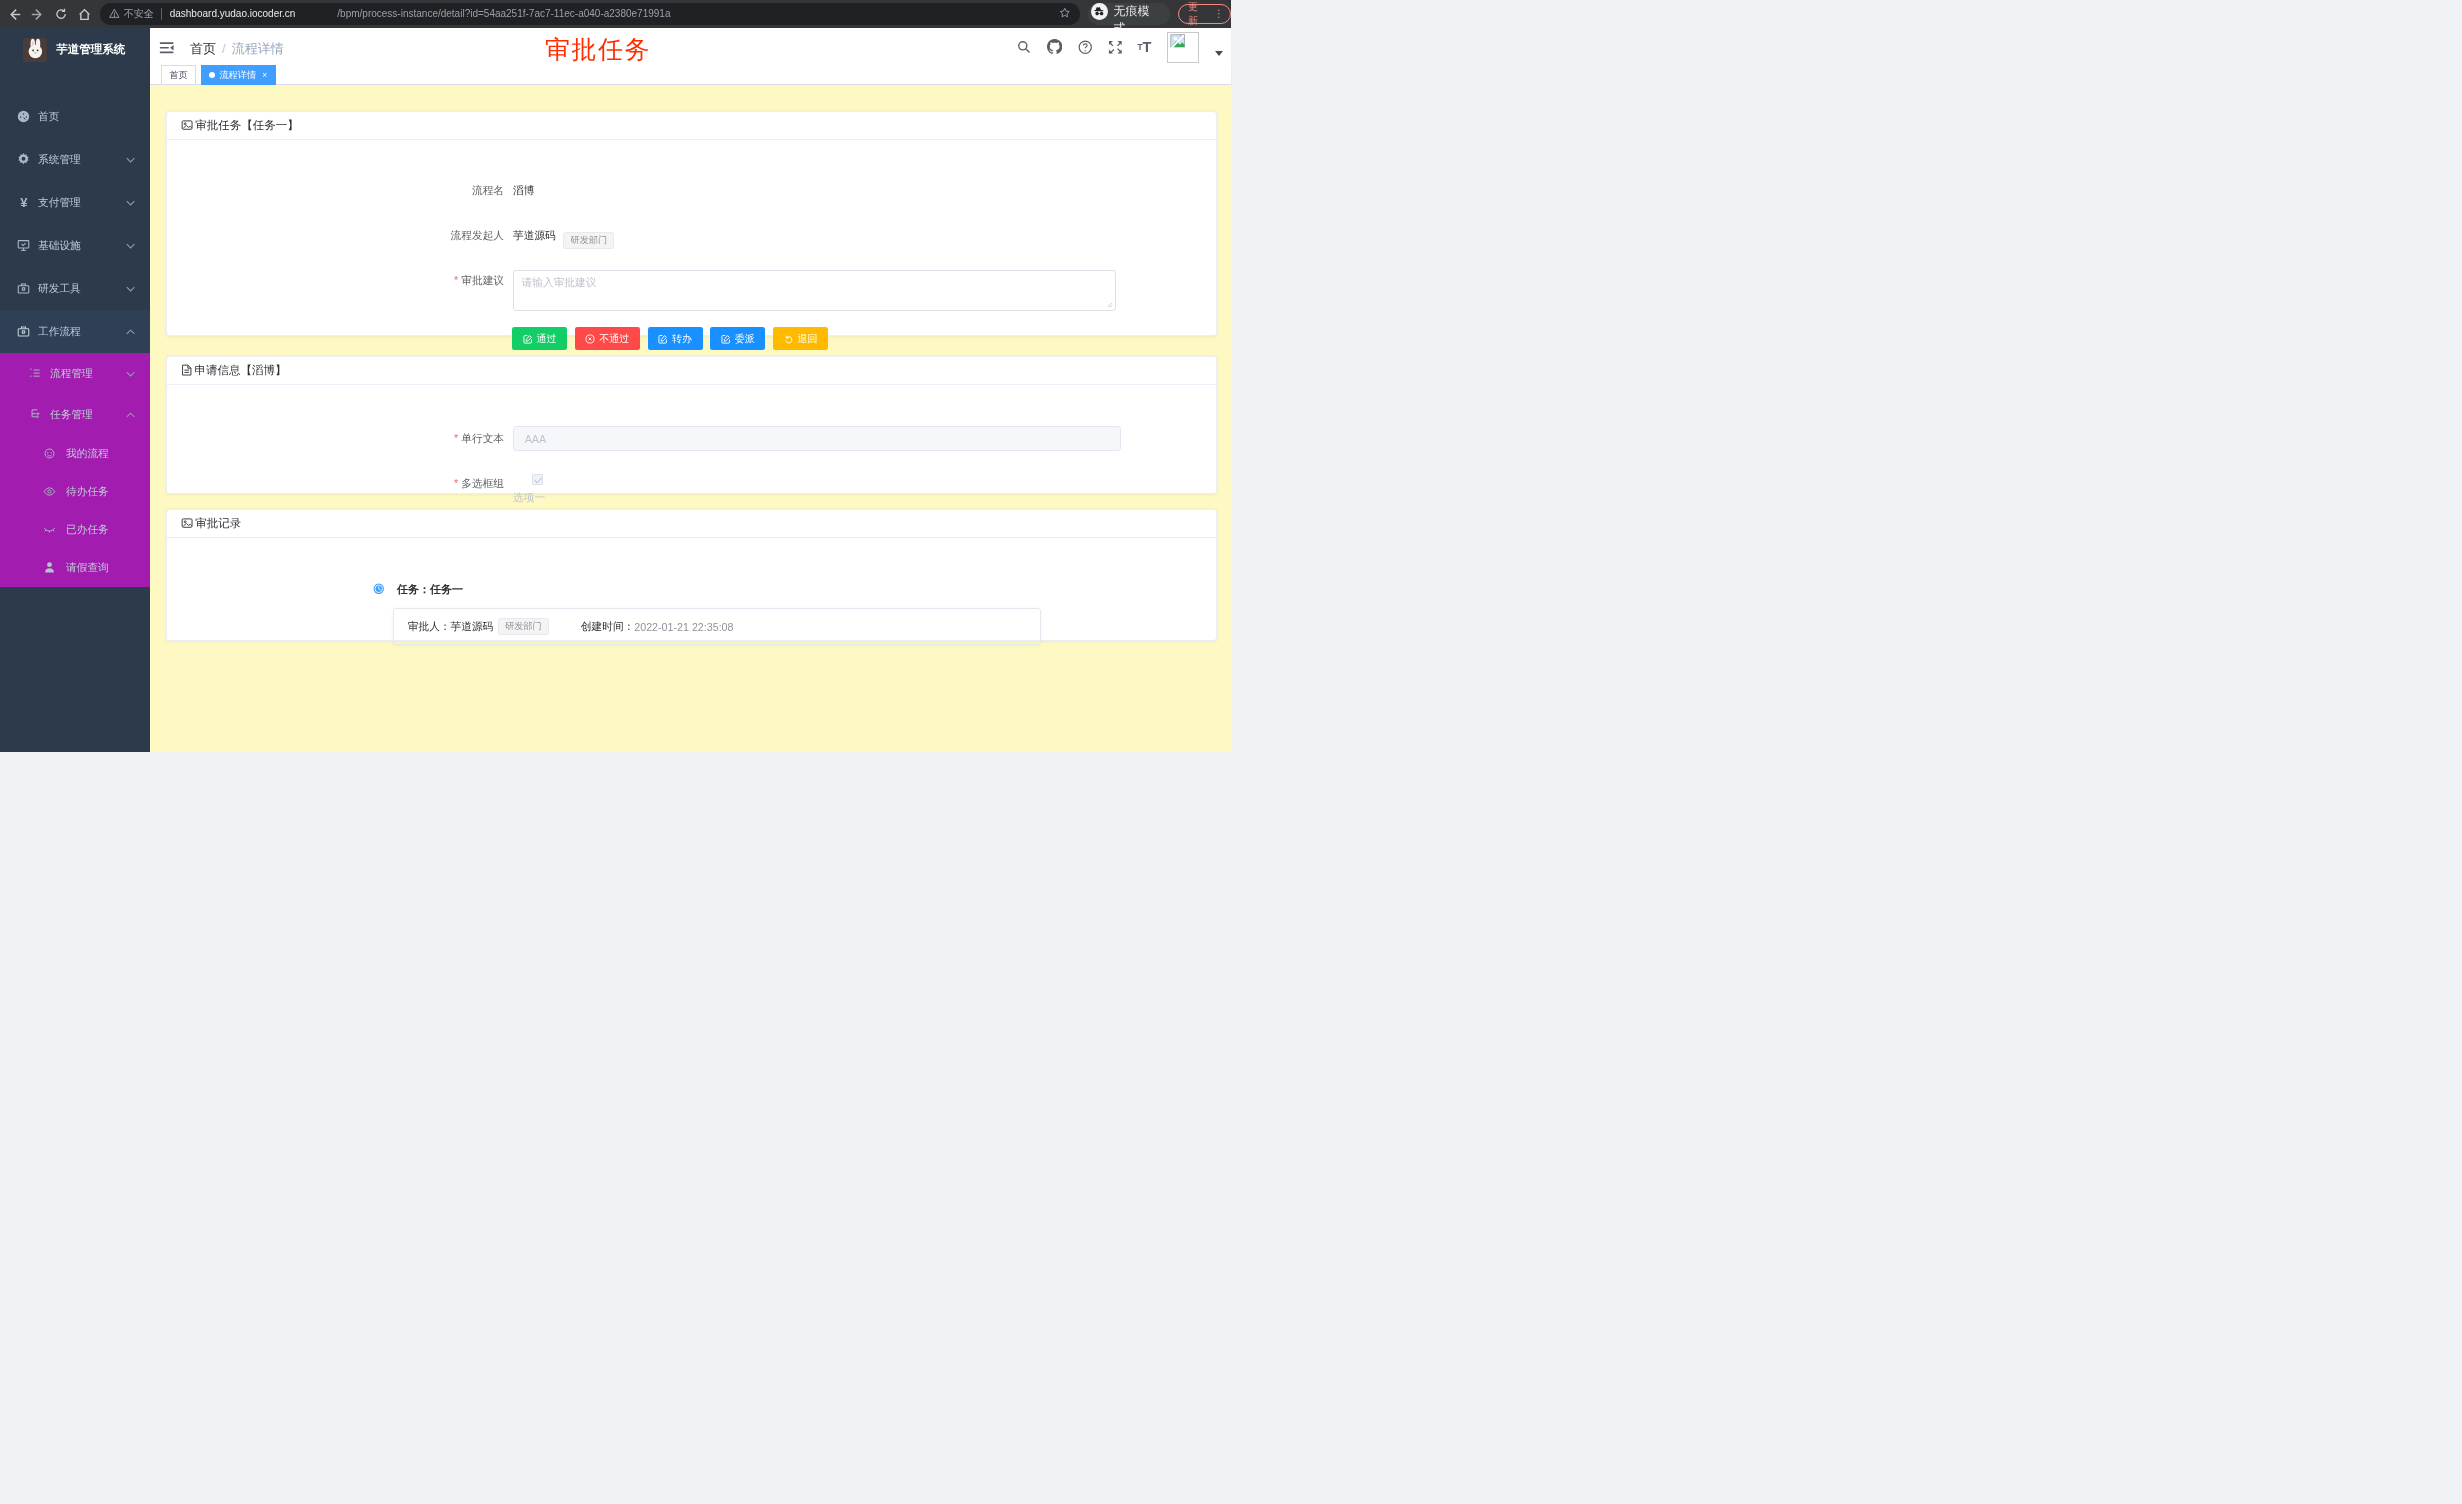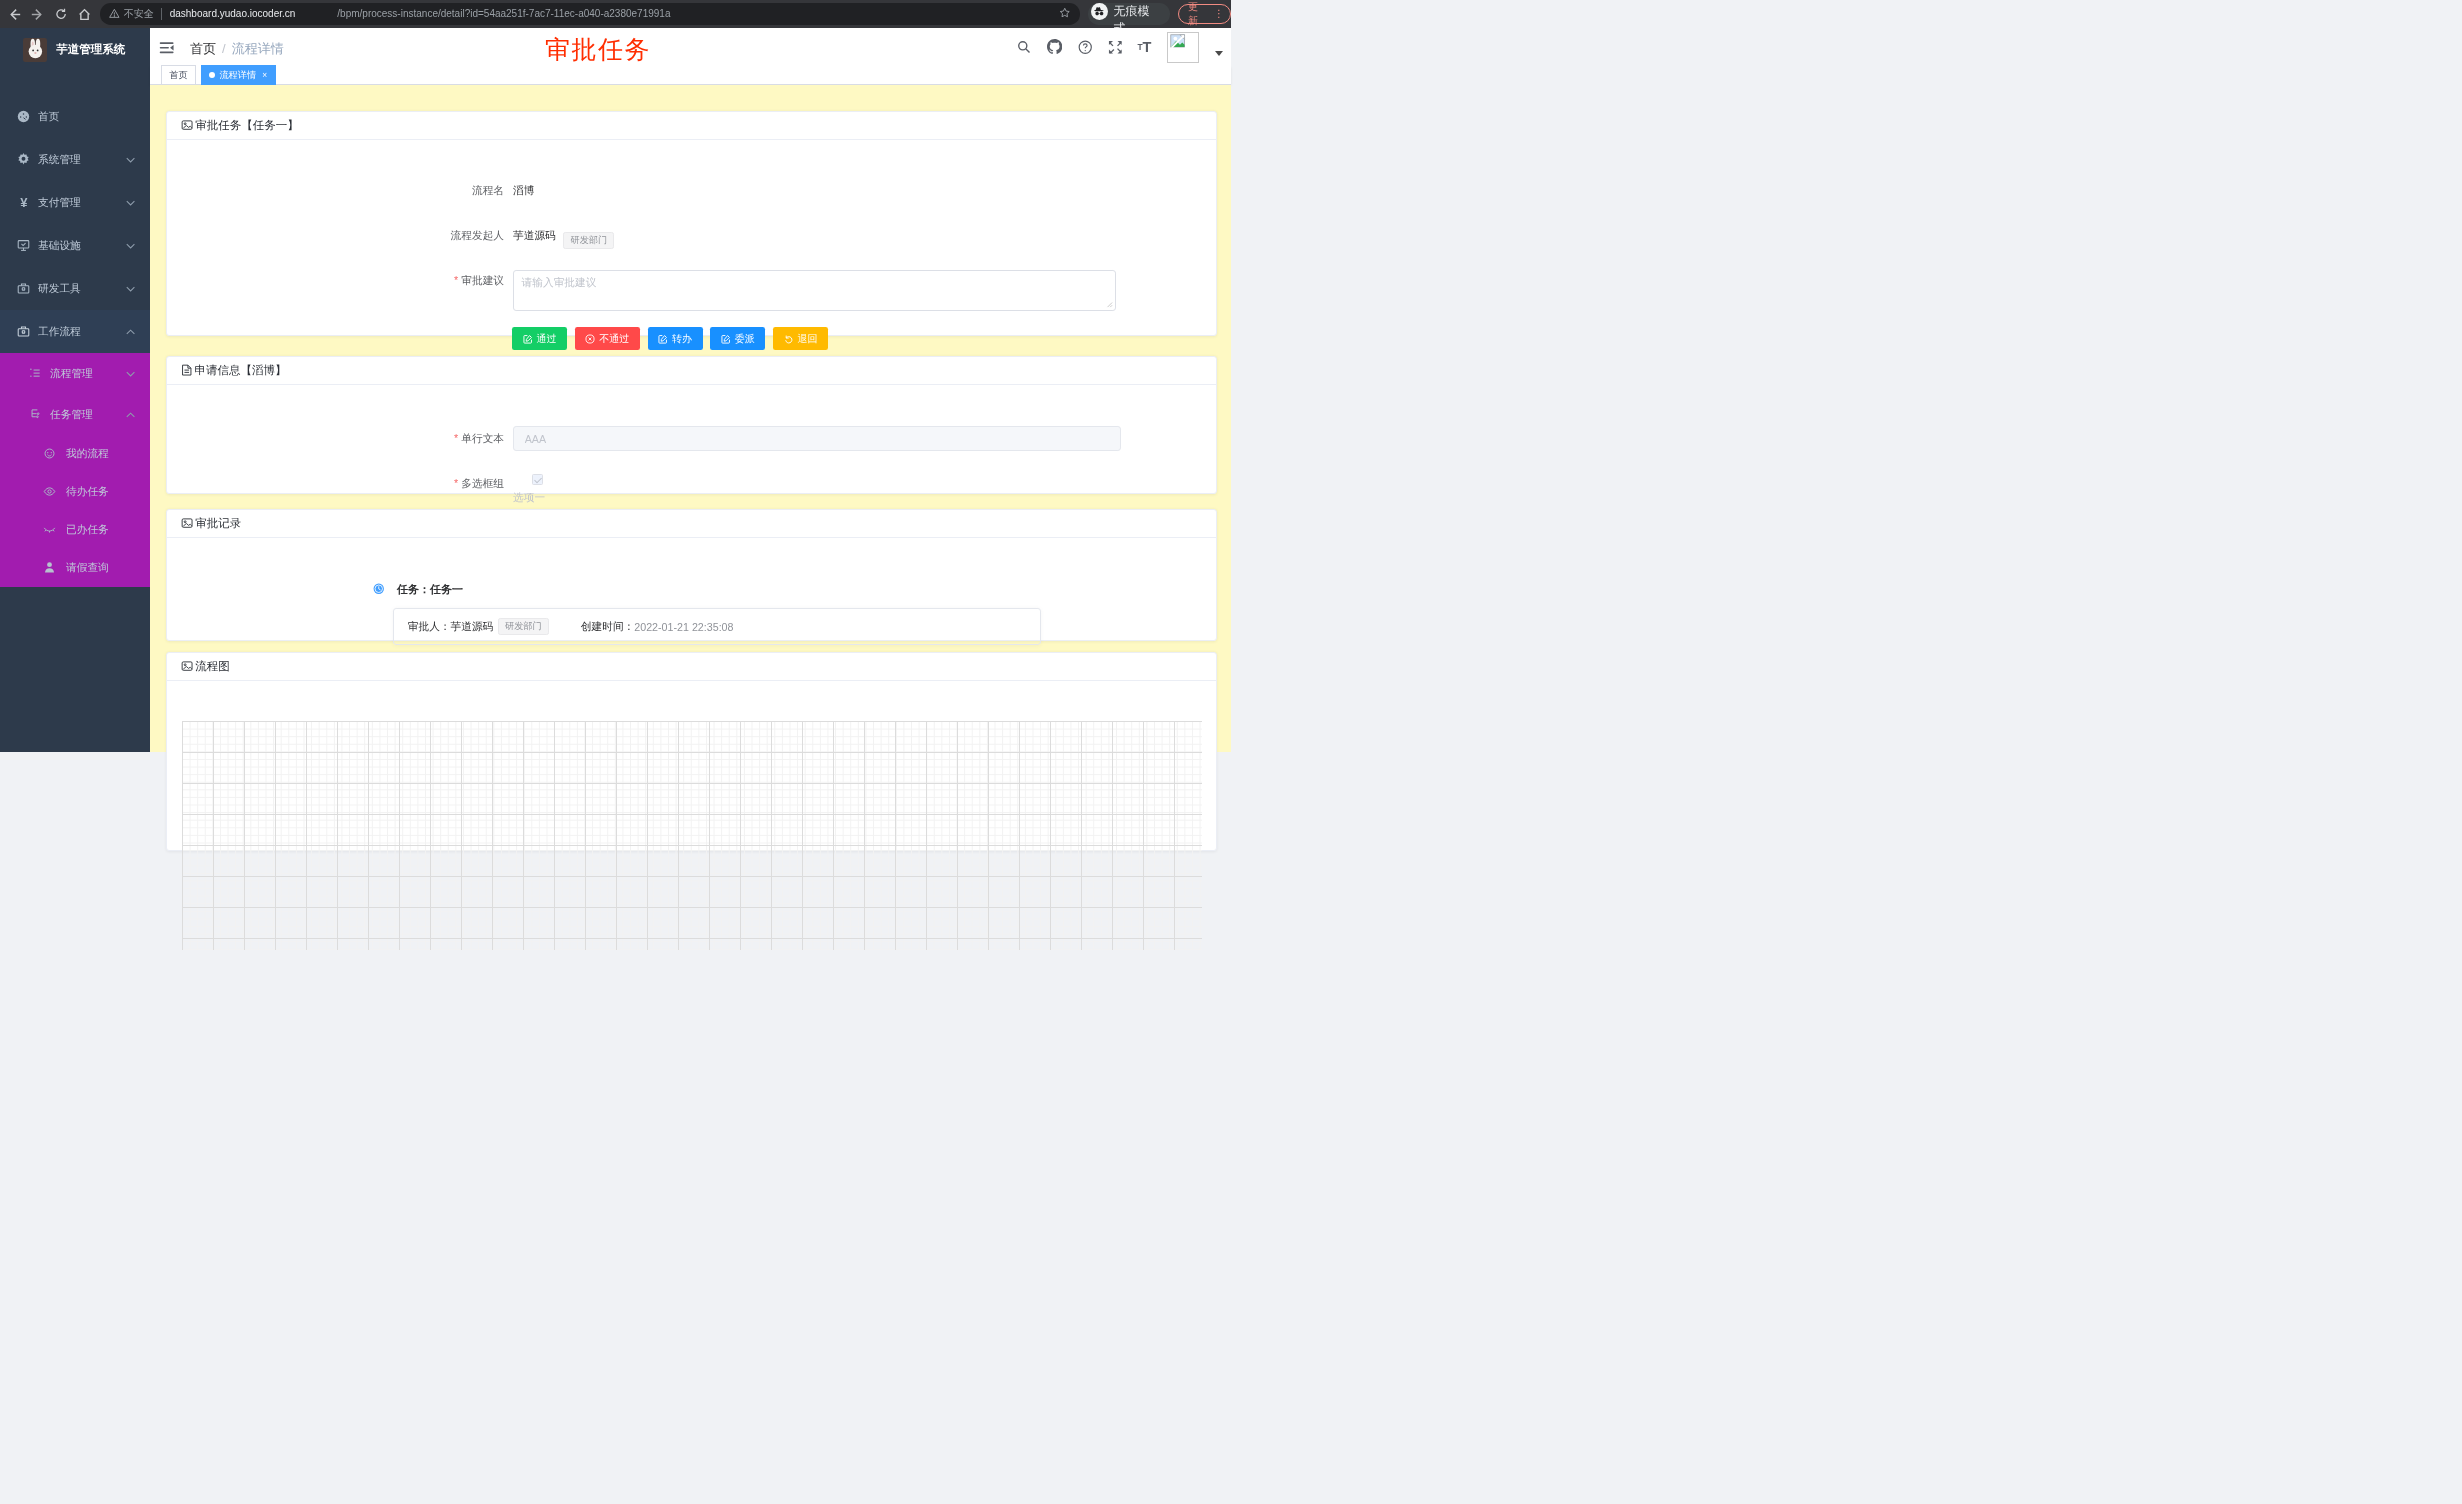--- a/index.html
+++ b/index.html
@@ -514,29 +514,16 @@
           <span>审批人：</span>
           <span>芋道源码</span>
           <span class="el-tag" style="margin-left:4.6px;">研发部门</span>
           <span class="gap"></span>
           <span>创建时间：</span>
           <span class="time-val">2022-01-21 22:35:08</span>
         </div>
       </div>
     </div>
 
-    <div class="card" style="top:567px;height:199px;">
-      <div class="card-hd">
-        <svg width="12.2" height="12.2" viewBox="0 0 16 16" fill="none" stroke="currentColor" stroke-width="1.2">
-            <rect x="1.5" y="2.5" width="13" height="11" rx="1.5"></rect>
-            <circle cx="5.4" cy="6.2" r="1.2"></circle>
-            <path d="M3 12 L7 8.5 L10 11 L12 9.5 L14 11.5"></path>
-          </svg>
-        <span>流程图</span>
-      </div>
-      <div class="card-bd" style="height:170px;">
-        <div class="bpmn-grid"></div>
-      </div>
-    </div>
 
   </div>
 </div>
 
 
 </body></html>

